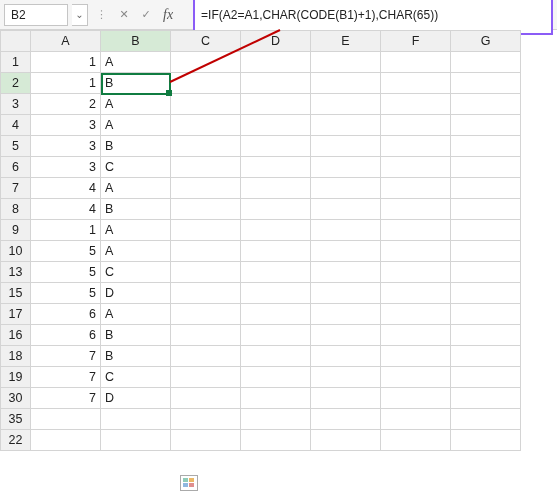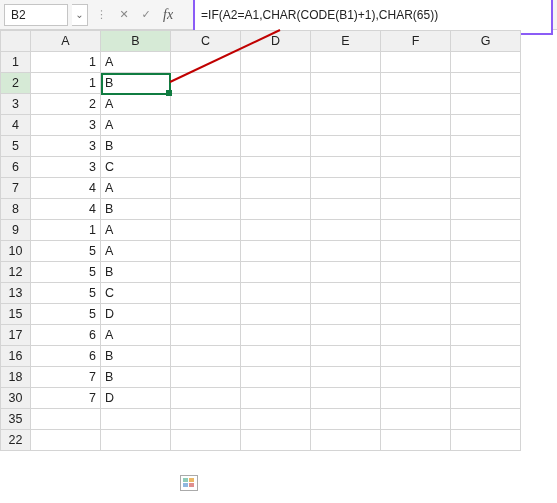--- a/index.html
+++ b/index.html
@@ -247,30 +247,20 @@
           <th class="row-head">10</th>
           <td class="cell num">5</td>
           <td class="cell txt">A</td>
           <td class="cell"></td>
           <td class="cell"></td>
           <td class="cell"></td>
           <td class="cell"></td>
           <td class="cell"></td>
         </tr>
     <tr>
-          <th class="row-head">12</th>
-          <td class="cell num">5</td>
-          <td class="cell txt">B</td>
-          <td class="cell"></td>
-          <td class="cell"></td>
-          <td class="cell"></td>
-          <td class="cell"></td>
-          <td class="cell"></td>
-        </tr>
-    <tr>
           <th class="row-head">13</th>
           <td class="cell num">5</td>
           <td class="cell txt">C</td>
           <td class="cell"></td>
           <td class="cell"></td>
           <td class="cell"></td>
           <td class="cell"></td>
           <td class="cell"></td>
         </tr>
     <tr>
@@ -300,20 +290,30 @@
           <td class="cell"></td>
           <td class="cell"></td>
           <td class="cell"></td>
           <td class="cell"></td>
           <td class="cell"></td>
         </tr>
     <tr>
           <th class="row-head">18</th>
           <td class="cell num">7</td>
           <td class="cell txt">B</td>
+          <td class="cell"></td>
+          <td class="cell"></td>
+          <td class="cell"></td>
+          <td class="cell"></td>
+          <td class="cell"></td>
+        </tr>
+    <tr>
+          <th class="row-head">19</th>
+          <td class="cell num">7</td>
+          <td class="cell txt">C</td>
           <td class="cell"></td>
           <td class="cell"></td>
           <td class="cell"></td>
           <td class="cell"></td>
           <td class="cell"></td>
         </tr>
     <tr>
           <th class="row-head">30</th>
           <td class="cell num">7</td>
           <td class="cell txt">D</td>

